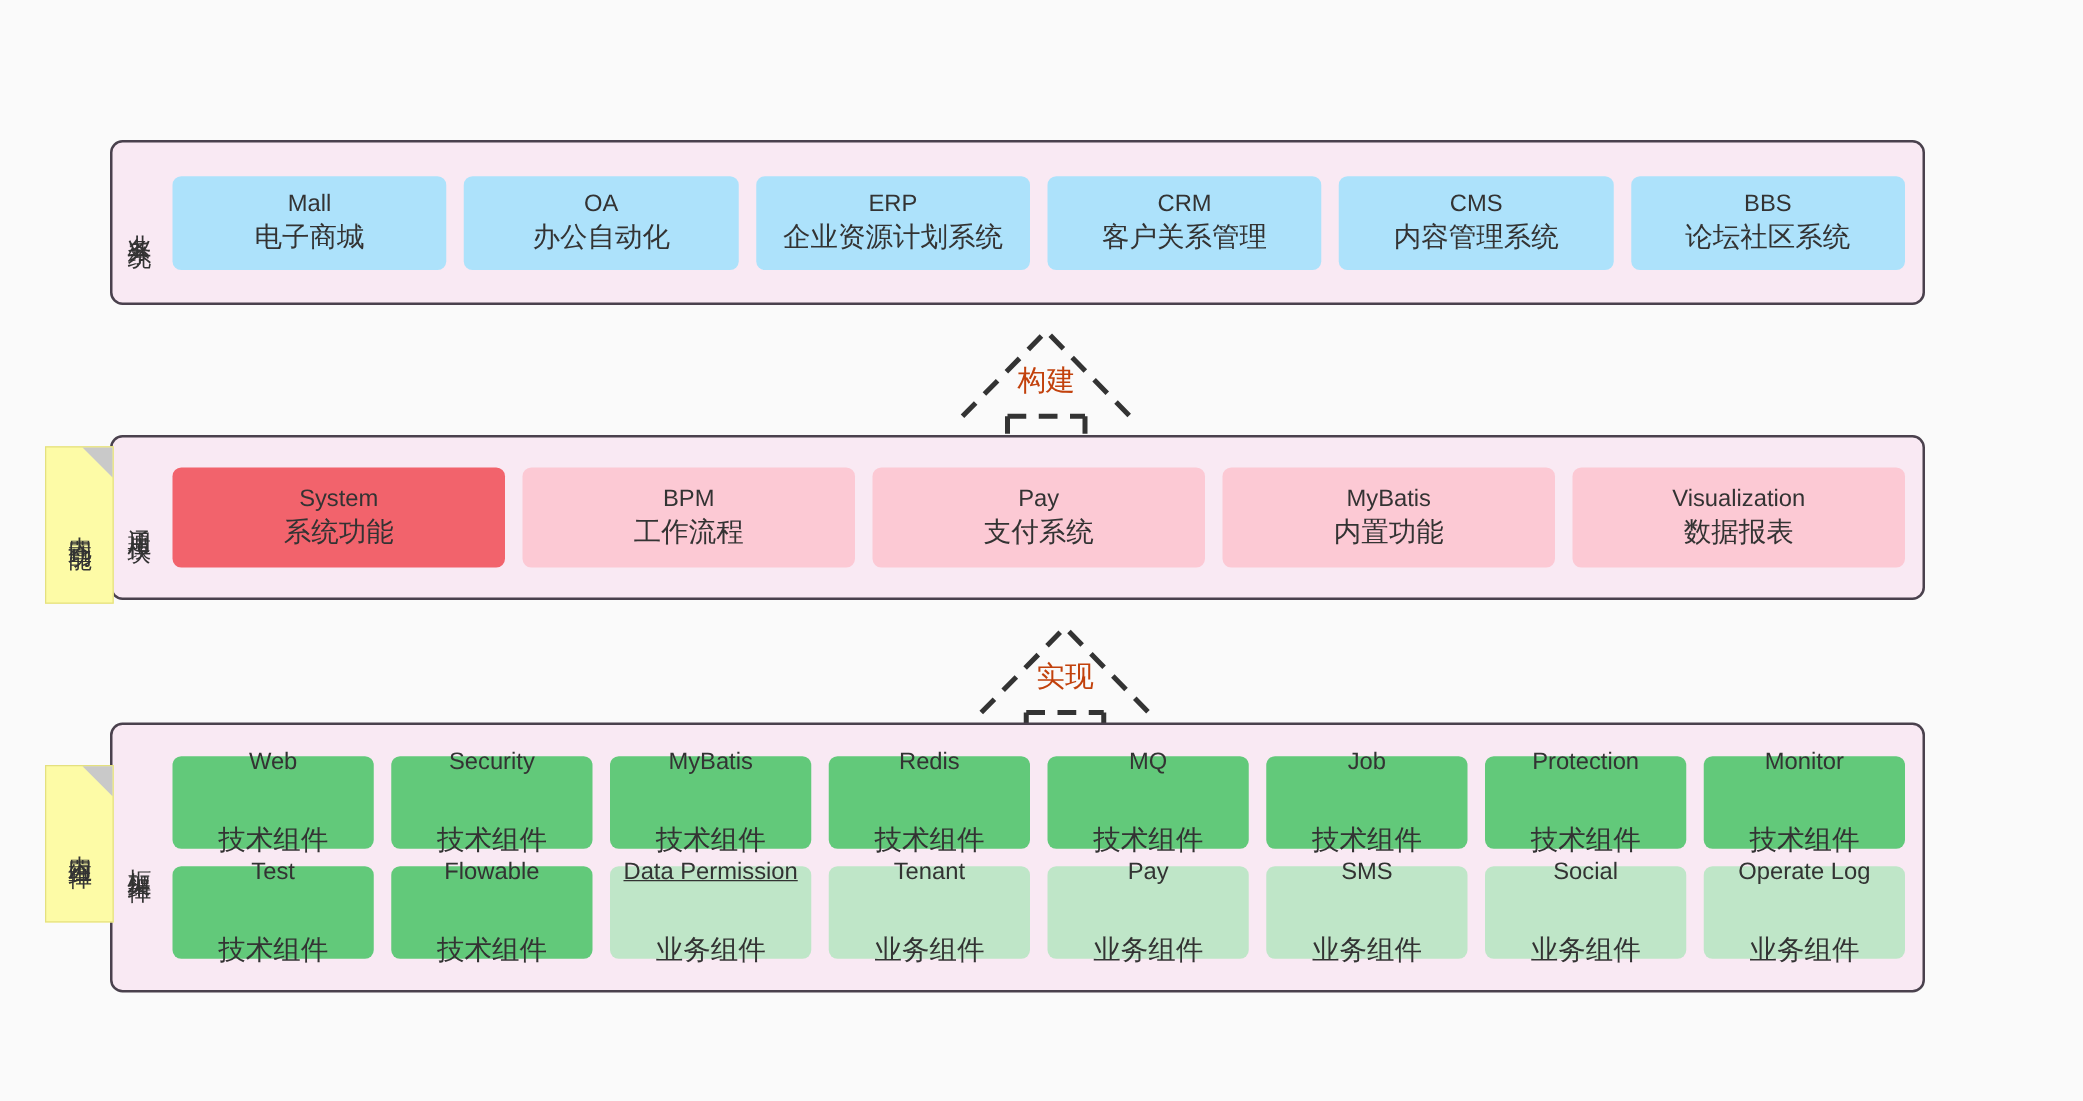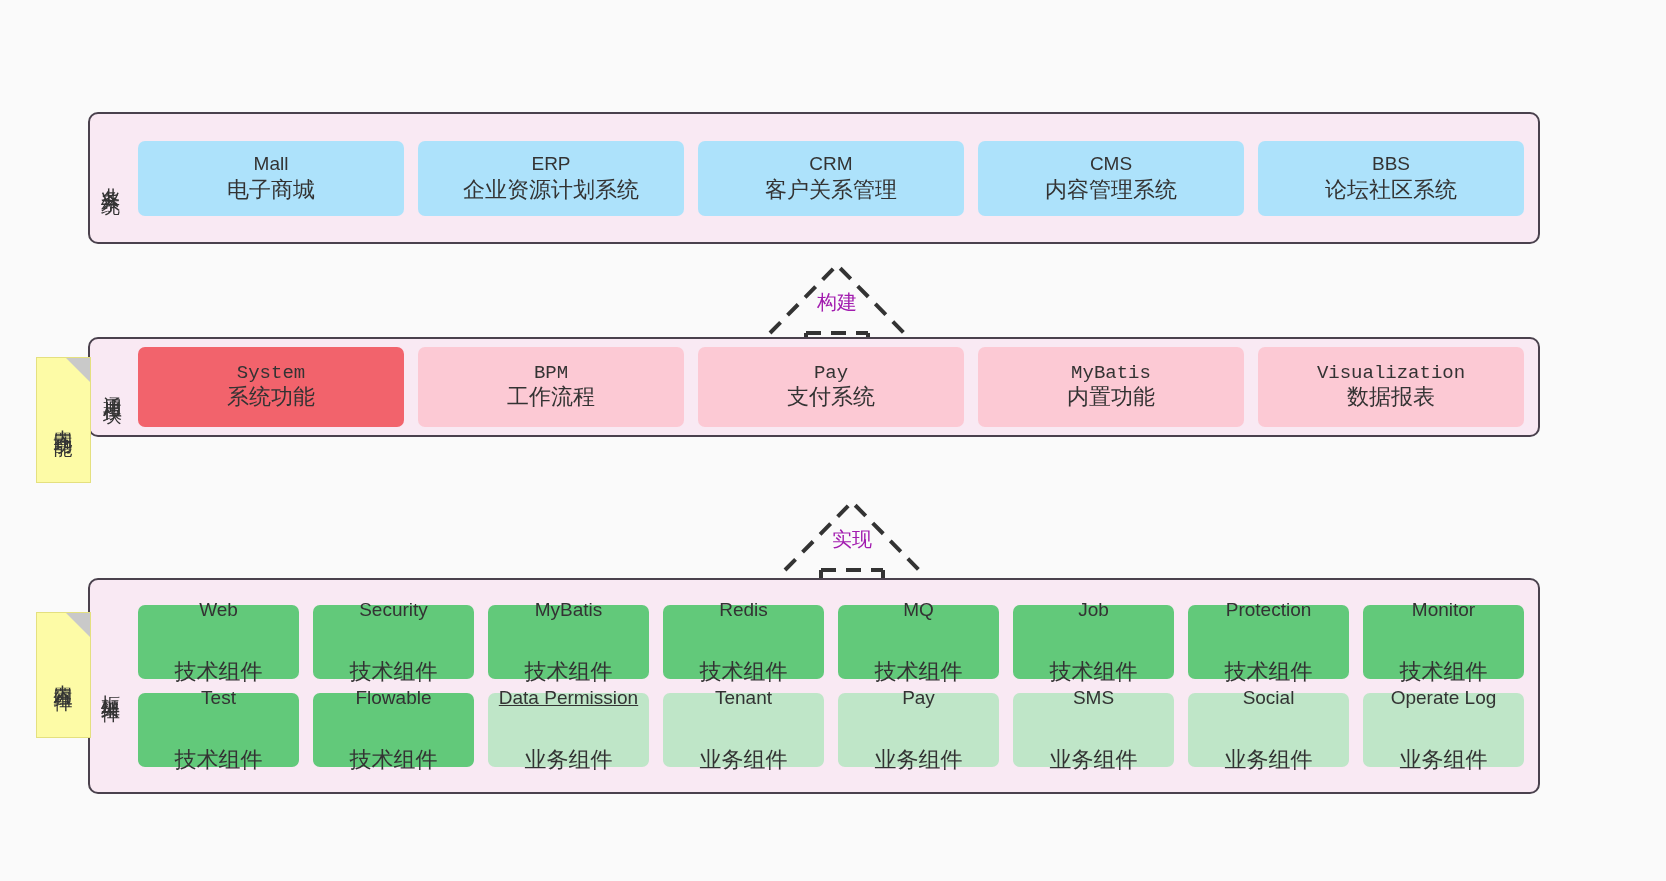--- a/index.html
+++ b/index.html
@@ -126,40 +126,44 @@
     position: absolute;
     width: 150px;
     height: 92px;
   }
   .arrow svg { display: block; overflow: visible; }
   .arrow .alabel {
     position: absolute;
     left: 50%;
     transform: translateX(-50%);
     top: 34px;
-    font-size: 20px;
-    color: #a21caf;
+    font-size: 23px;
+    color: #c2410c;
     background: transparent;
     padding: 0 2px;
     white-space: nowrap;
     user-select: none;
   }
 </style>
 </head>
 <body>
 
 <div id="canvas">
 
   <div class="layer layer-biz" style="left:88px; top:112px; width:1452px; height:132px;">
     <div class="layer-label">业务系统</div>
     <div class="layer-body">
       <div class="row">
         <div class="node blue">
           <span class="en">Mall</span>
           <span class="cn">电子商城</span>
+        </div>
+        <div class="node blue">
+          <span class="en">OA</span>
+          <span class="cn">办公自动化</span>
         </div>
         <div class="node blue">
           <span class="en">ERP</span>
           <span class="cn">企业资源计划系统</span>
         </div>
         <div class="node blue">
           <span class="en">CRM</span>
           <span class="cn">客户关系管理</span>
         </div>
         <div class="node blue">
@@ -175,21 +179,21 @@
   </div>
 
   <div class="arrow" style="left:762px; top:255px;">
     <svg width="150" height="92" viewBox="0 0 150 92" aria-hidden="true">
       <path d="M 8 78 L 75 10 L 142 78" fill="none" stroke="#333333" stroke-width="4" stroke-dasharray="15 10" stroke-linecap="butt"></path>
       <path d="M 44 78 L 44 92 M 106 78 L 106 92 M 44 78 L 106 78" fill="none" stroke="#333333" stroke-width="4" stroke-dasharray="15 10" stroke-linecap="butt"></path>
     </svg>
     <span class="alabel">构建</span>
   </div>
 
-  <div class="layer layer-common" style="left:88px; top:337px; width:1452px; height:100px;font-family:Liberation Mono, monospace;">
+  <div class="layer layer-common" style="left:88px; top:348px; width:1452px; height:132px;">
     <div class="layer-label">通用模块</div>
     <div class="layer-body">
       <div class="row">
         <div class="node red-strong">
           <span class="en">System</span>
           <span class="cn">系统功能</span>
         </div>
         <div class="node red-light">
           <span class="en">BPM</span>
           <span class="cn">工作流程</span>

